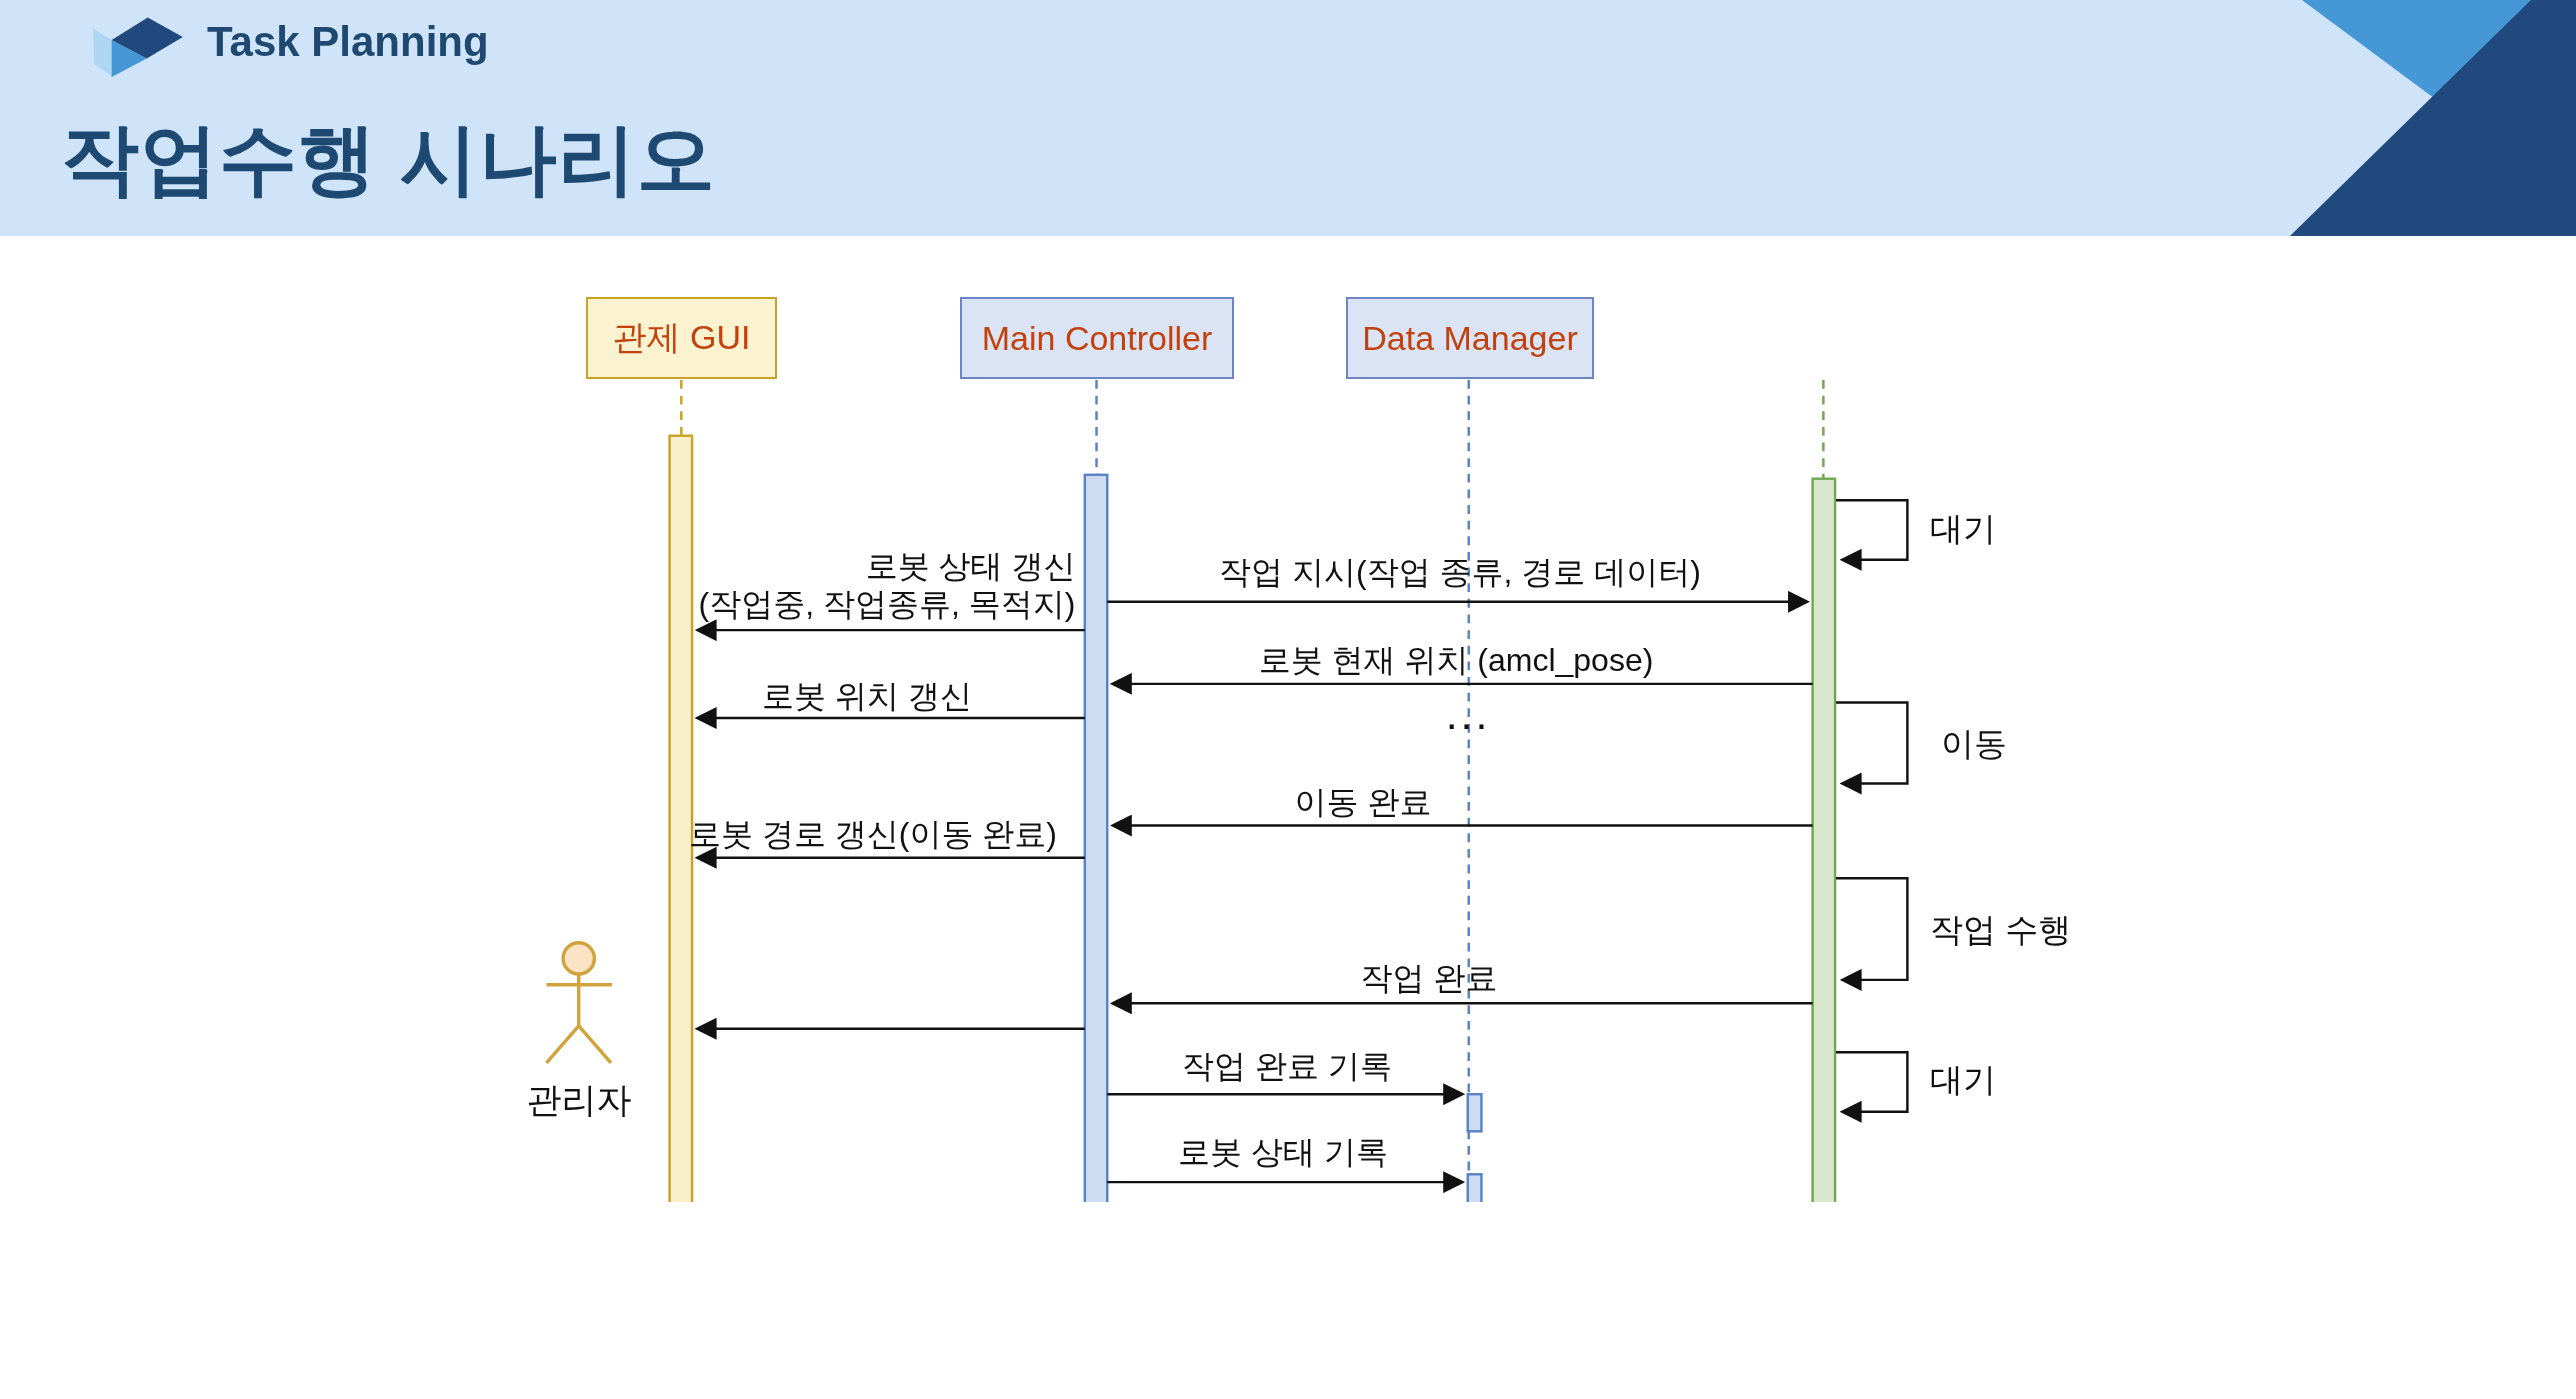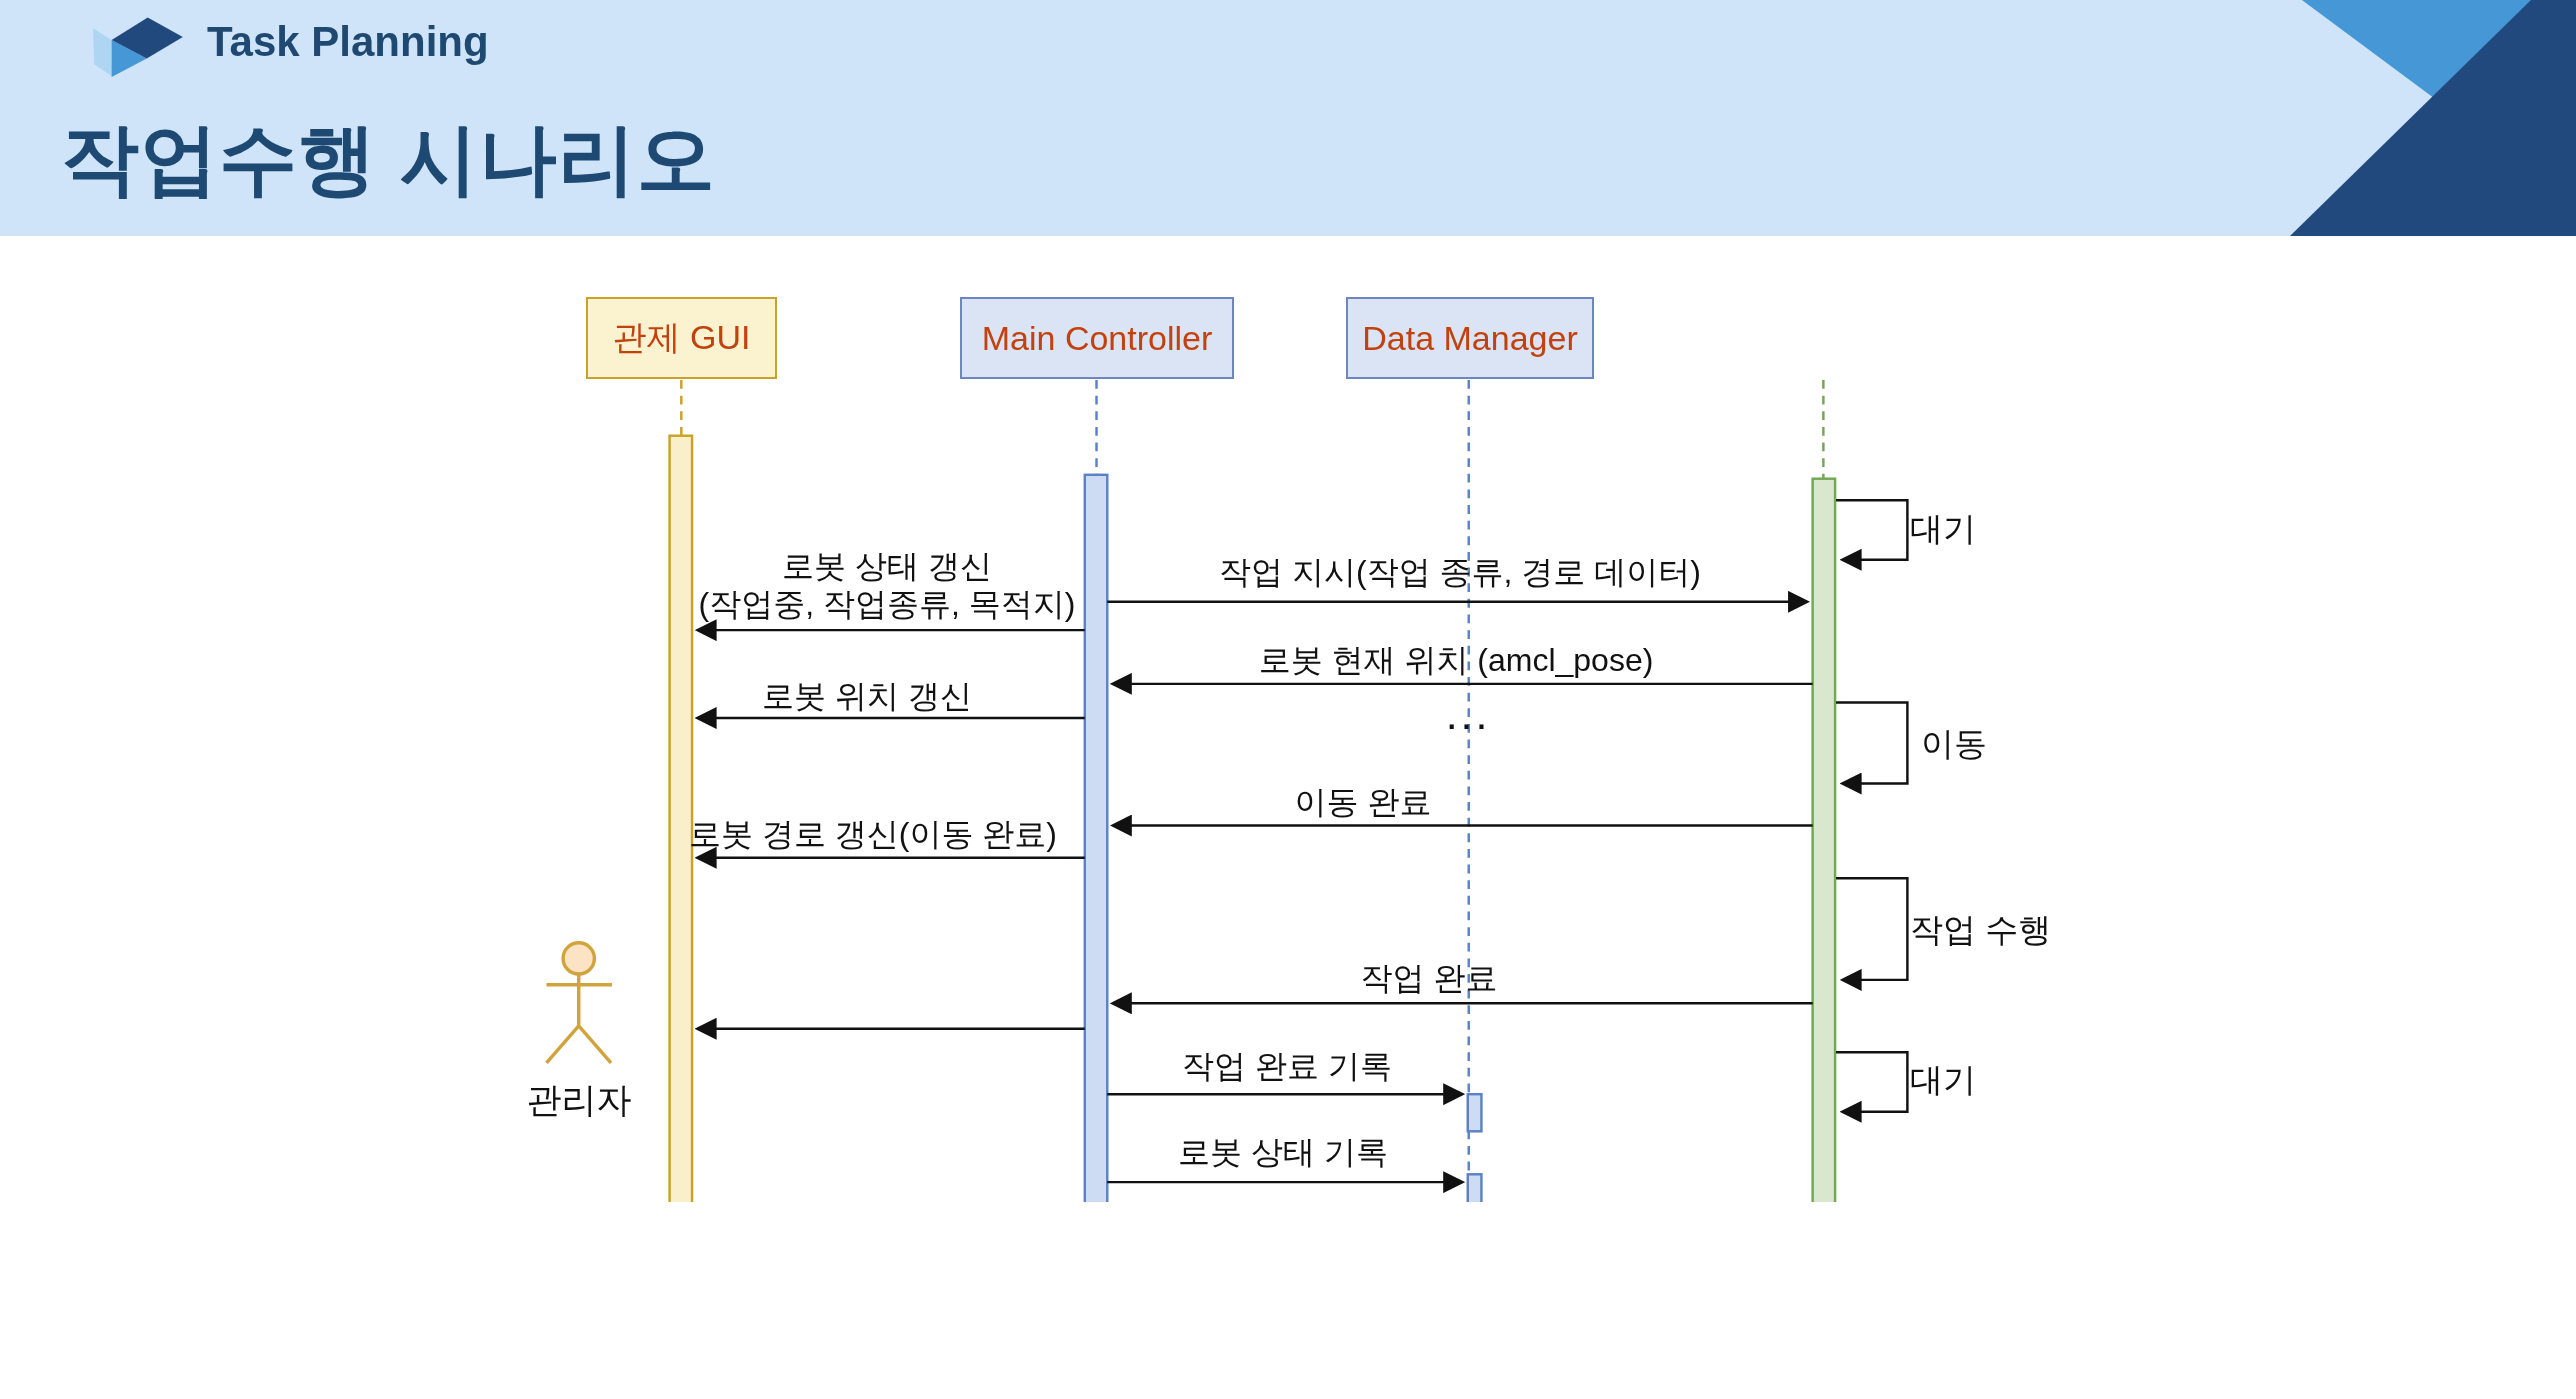--- a/index.html
+++ b/index.html
@@ -13,24 +13,24 @@
   .tri-mid{position:absolute;left:2297px;top:0;width:279px;height:109px;background:#4598d5;
            clip-path:polygon(4.9px 0,279px 0,149px 107px);}
   .tri-navy{position:absolute;left:2290px;top:0;width:286px;height:236px;background:#21497e;
            clip-path:polygon(241px 0,286px 0,286px 236px,0 236px);}
   .lbox{position:absolute;top:297px;height:82px;box-sizing:border-box;border:2.4px solid;
         display:flex;align-items:center;justify-content:center;font-size:34px;color:#c2410c;white-space:nowrap;}
   .lbox.gui{left:586px;width:191px;background:#fbf3d0;border-color:#c9a227;}
   .lbox.ctrl{left:960px;width:274px;background:#dbe4f4;border-color:#6d86c2;}
   .lbox.data{left:1346px;width:248px;background:#dbe4f4;border-color:#6d86c2;}
   .lbox.robot{left:1673px;width:311px;background:#dfecd5;border-color:#79a85e;}
-  .msg{position:absolute;transform:translateX(-50%);text-align:center;font-size:32px;
+  .msg{position:absolute;transform:translateX(-50%);text-align:right;font-size:32px;
        line-height:38px;color:#111;white-space:nowrap;}
   .msg span{display:block;}
-  .sl{position:absolute;font-size:33px;line-height:39px;color:#111;white-space:nowrap;}
+  .sl{position:absolute;font-size:33px;line-height:39px;color:#111;white-space:nowrap;padding-left:20px;}
   .ellipsis{position:absolute;left:1468px;top:690px;transform:translateX(-50%);
             font-size:43px;letter-spacing:2.9px;color:#111;}
   .actor-label{position:absolute;left:579px;top:1077px;transform:translateX(-50%);
                font-size:35px;color:#111;white-space:nowrap;}
   
   .abs{position:absolute;}
 </style>
 </head>
 <body>
 

